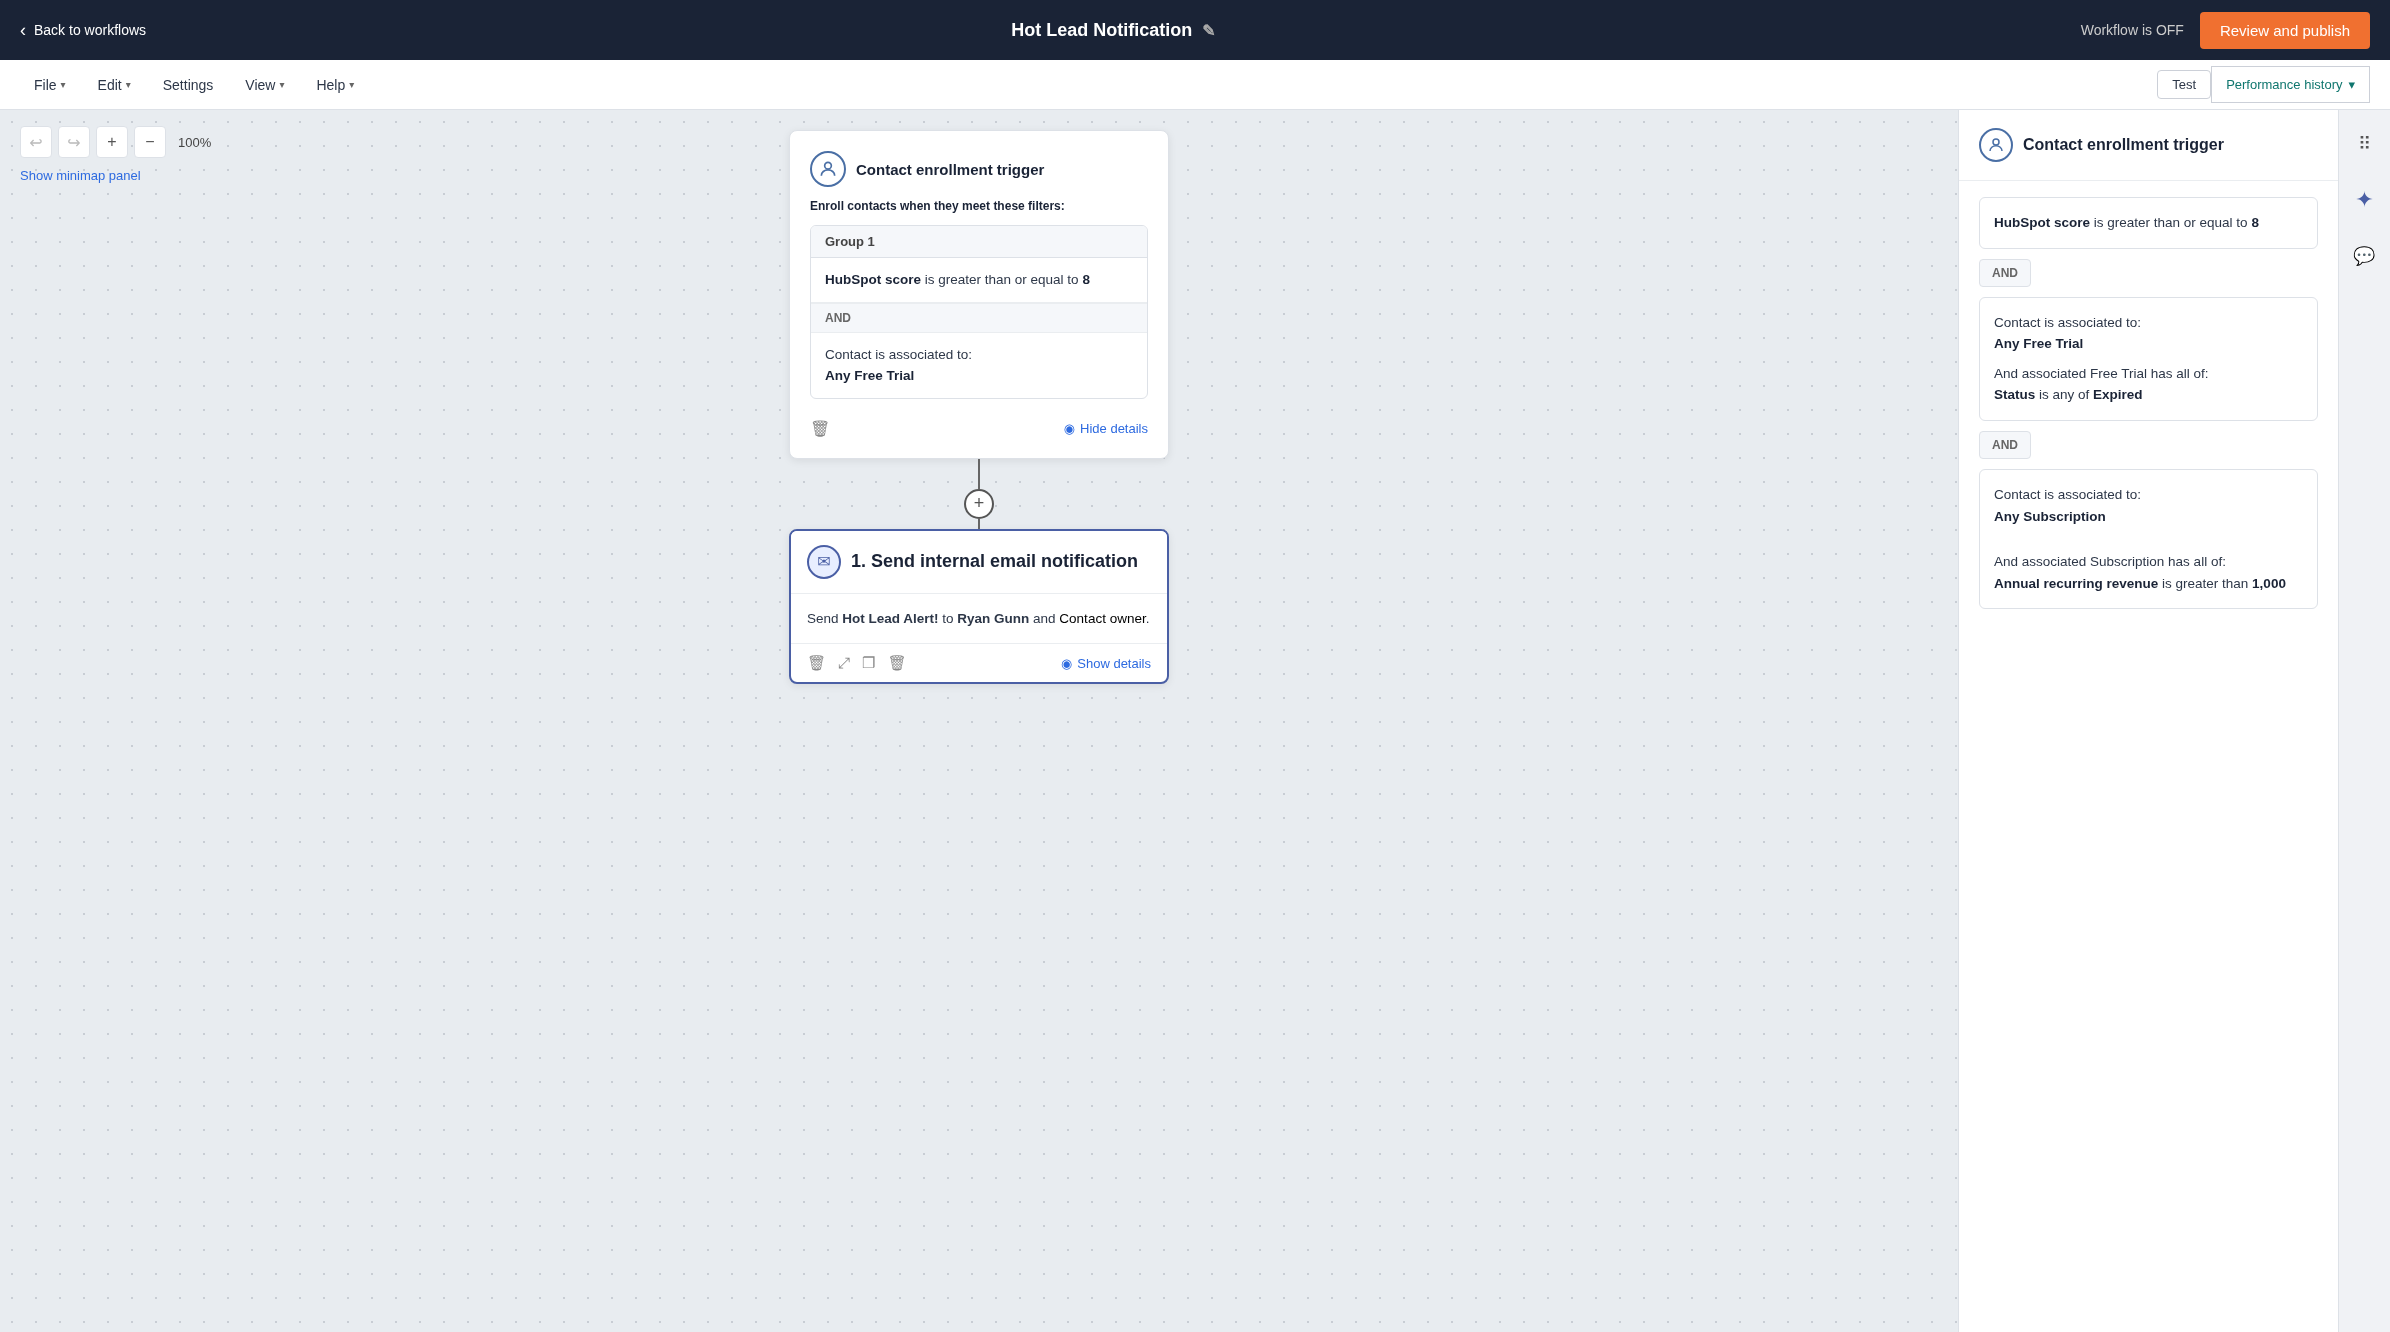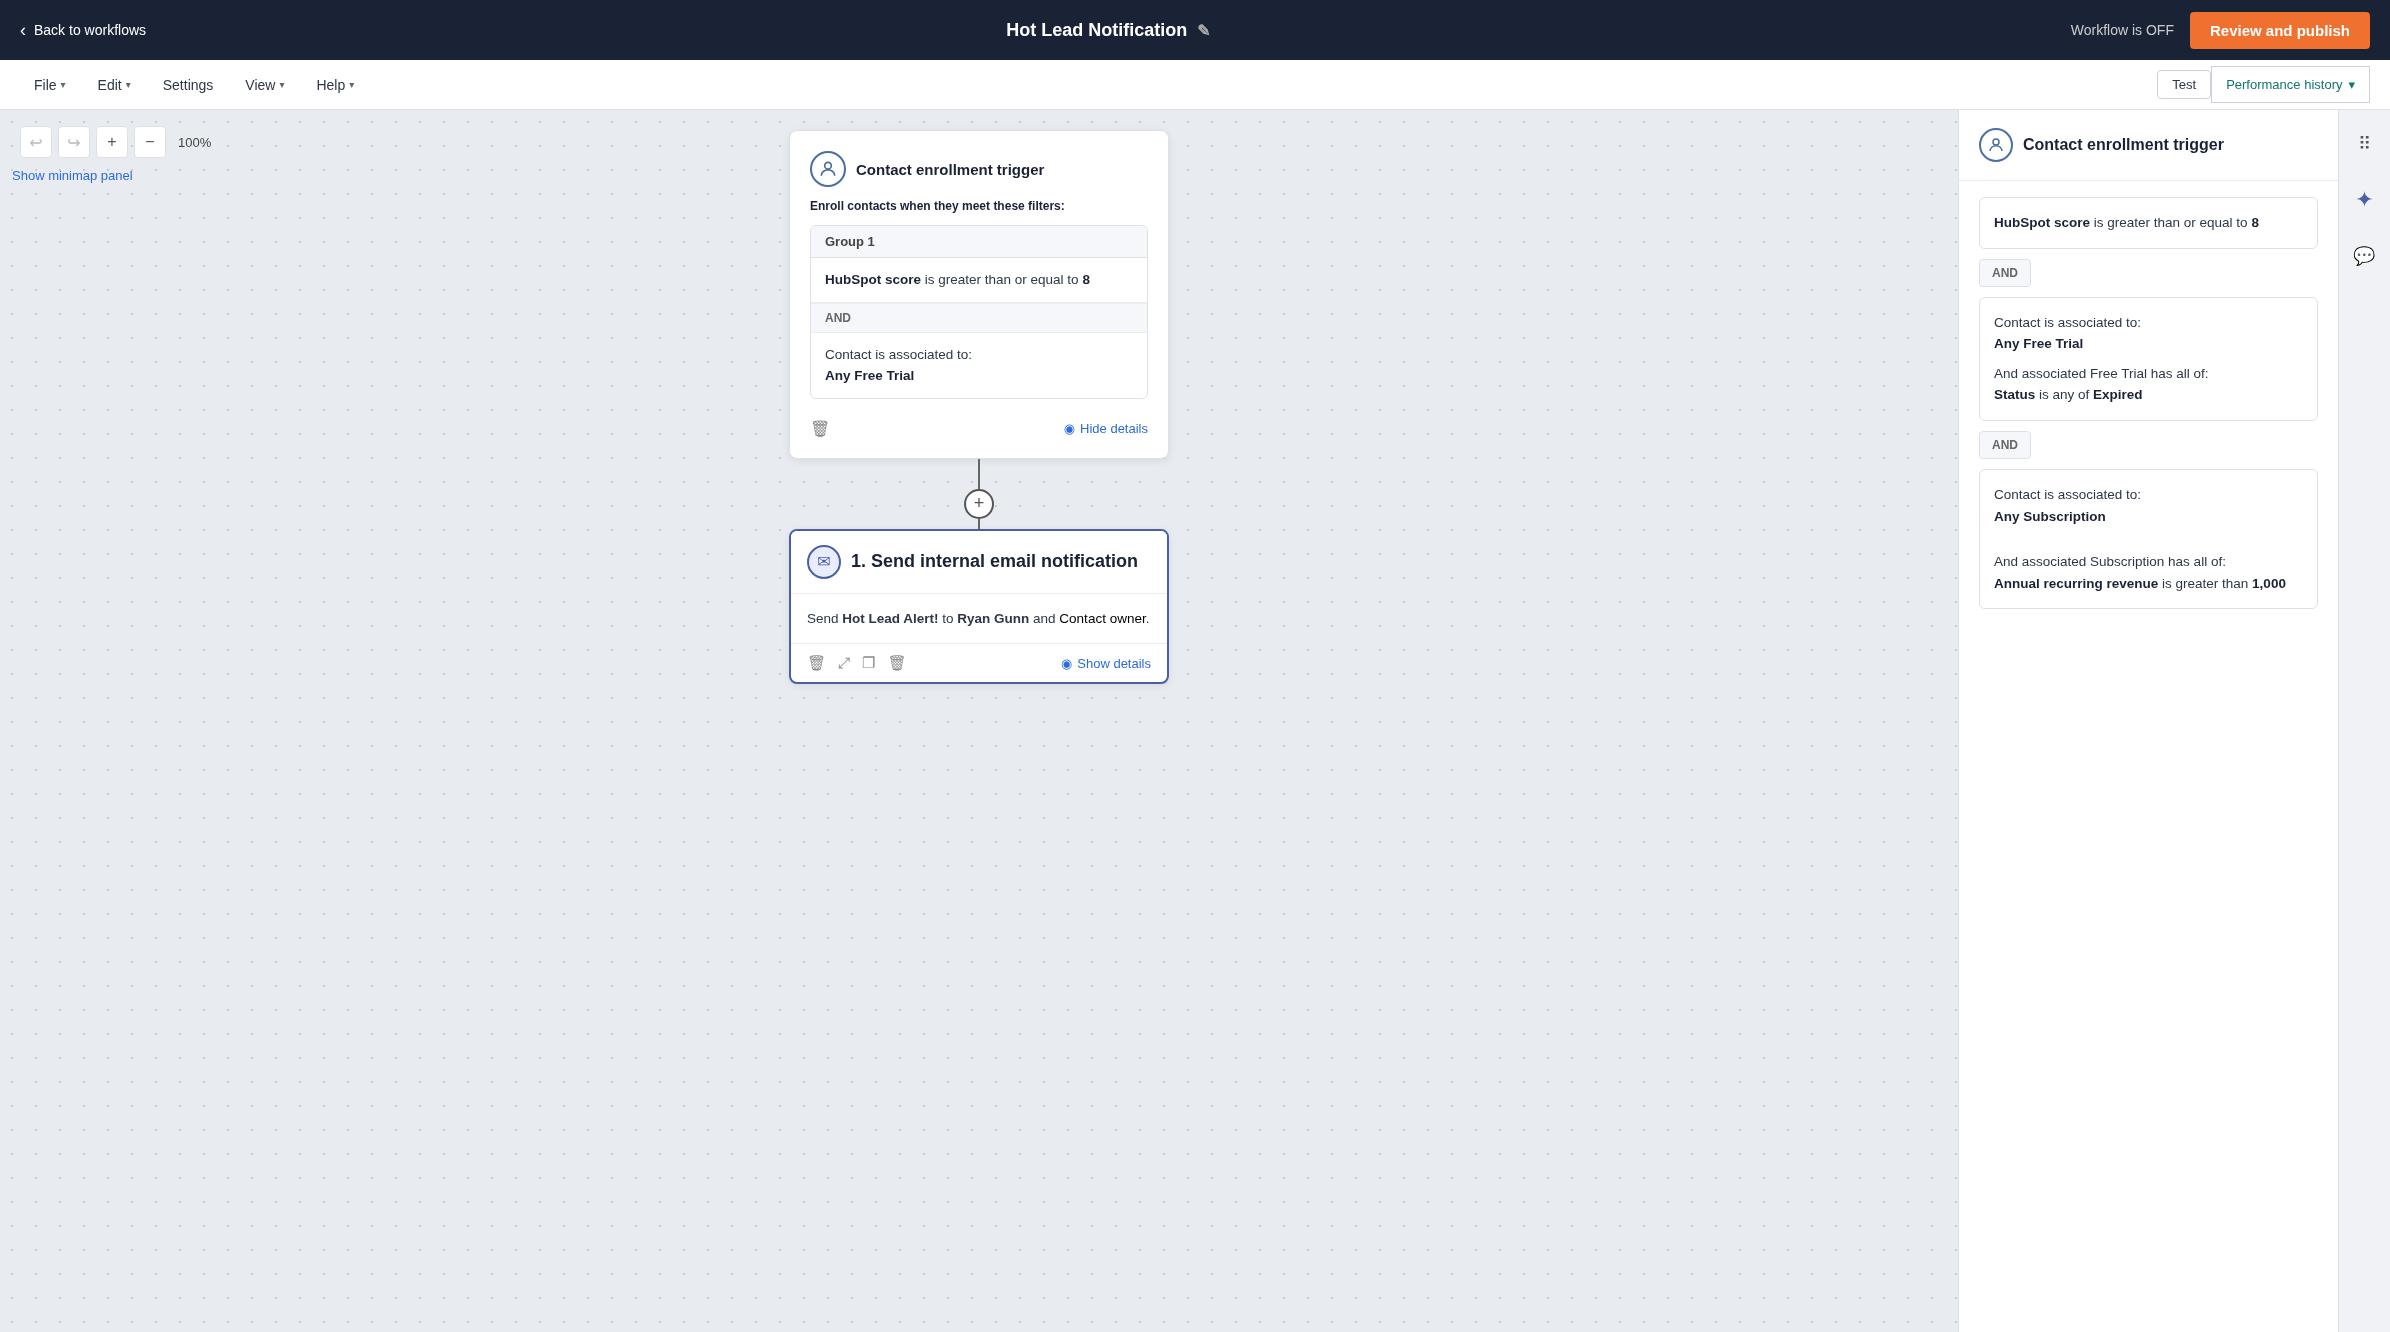--- a/index.html
+++ b/index.html
@@ -40,21 +40,21 @@
       color: #ccc;
       font-size: 14px;
     }
     .btn-publish {
       background: #f07030;
       color: #fff;
       border: none;
       border-radius: 4px;
       padding: 10px 20px;
       font-size: 15px;
-      font-weight: 700;
+      font-weight: 400;
       cursor: pointer;
     }
 
     
     .secondary-nav {
       background: #fff;
       height: 50px;
       display: flex;
       align-items: center;
       justify-content: space-between;
@@ -137,21 +137,21 @@
     }
     .toolbar-btn.disabled { color: #bbb; cursor: default; }
     .zoom-label {
       font-size: 13px;
       color: #444;
       padding: 0 6px;
     }
     .minimap-link {
       position: absolute;
       top: 58px;
-      left: 12px;
+      left: 20px;
       color: #2d6ae0;
       font-size: 13px;
       cursor: pointer;
       z-index: 10;
     }
 
     
     .canvas {
       flex: 1;
       position: relative;

